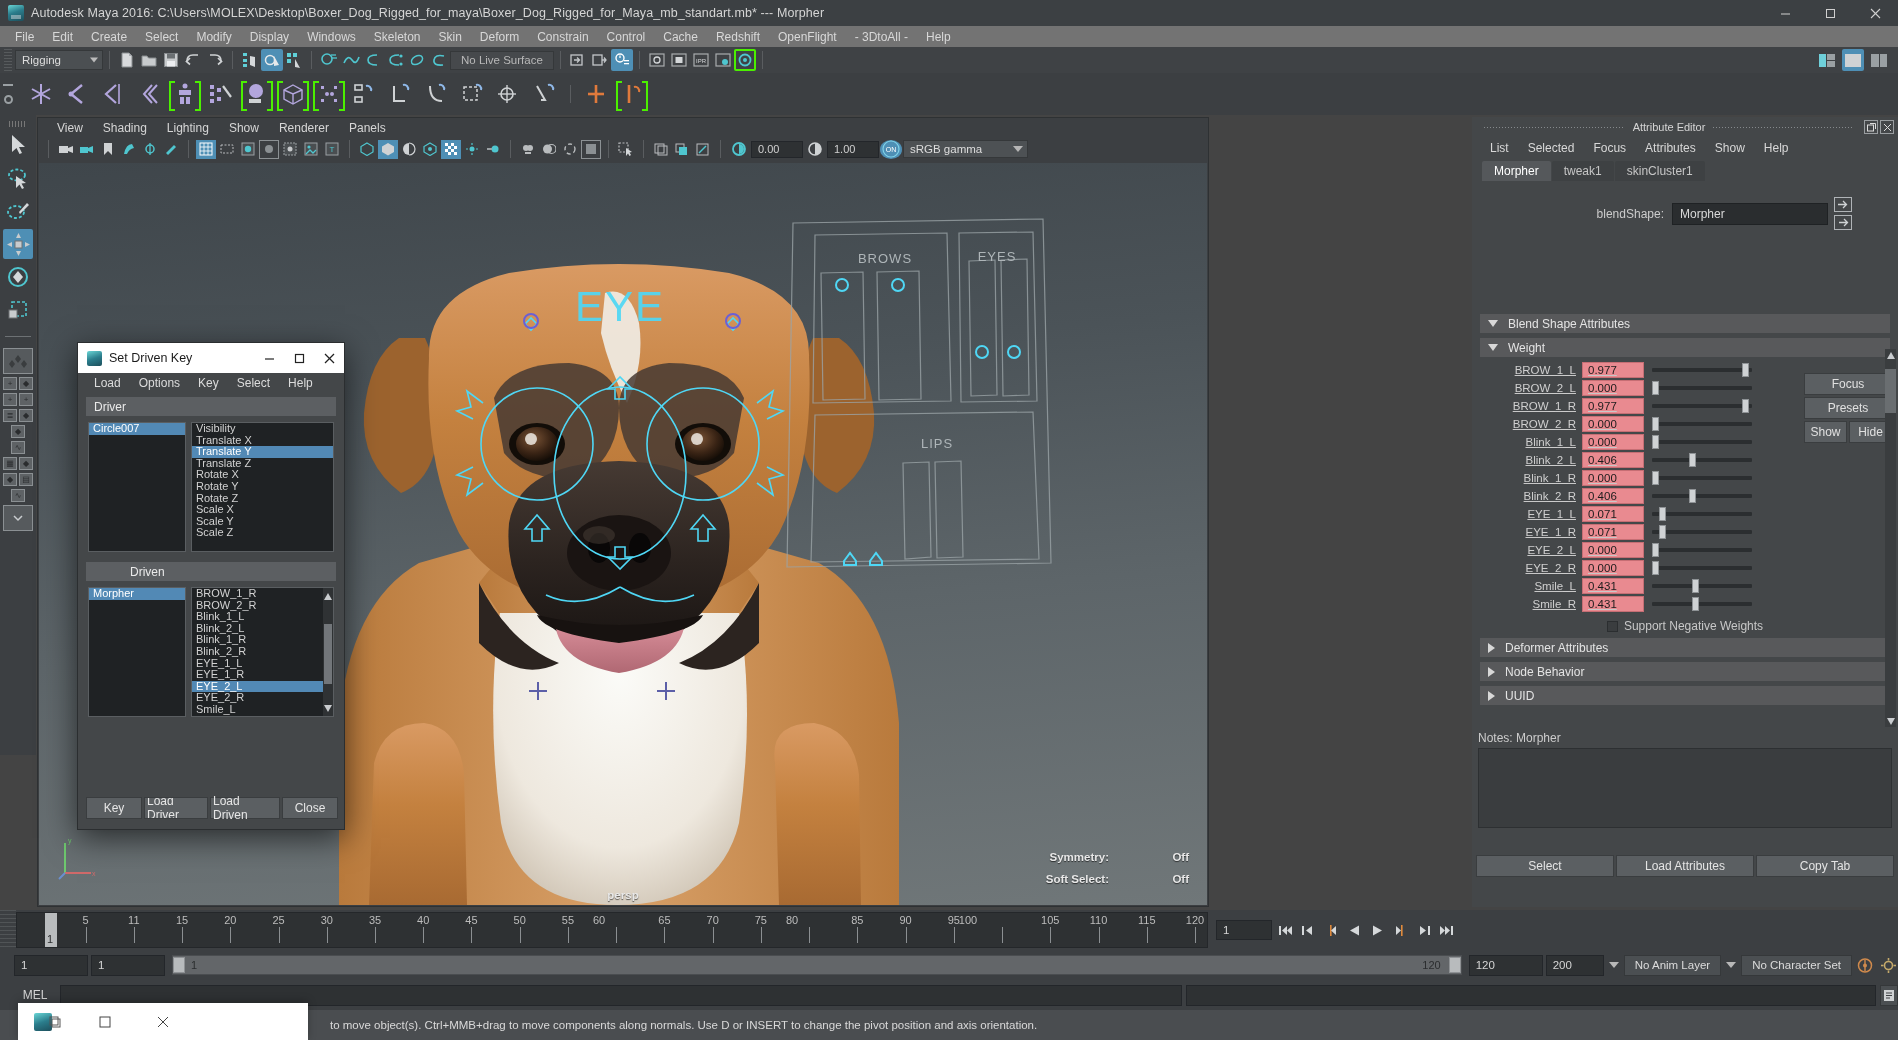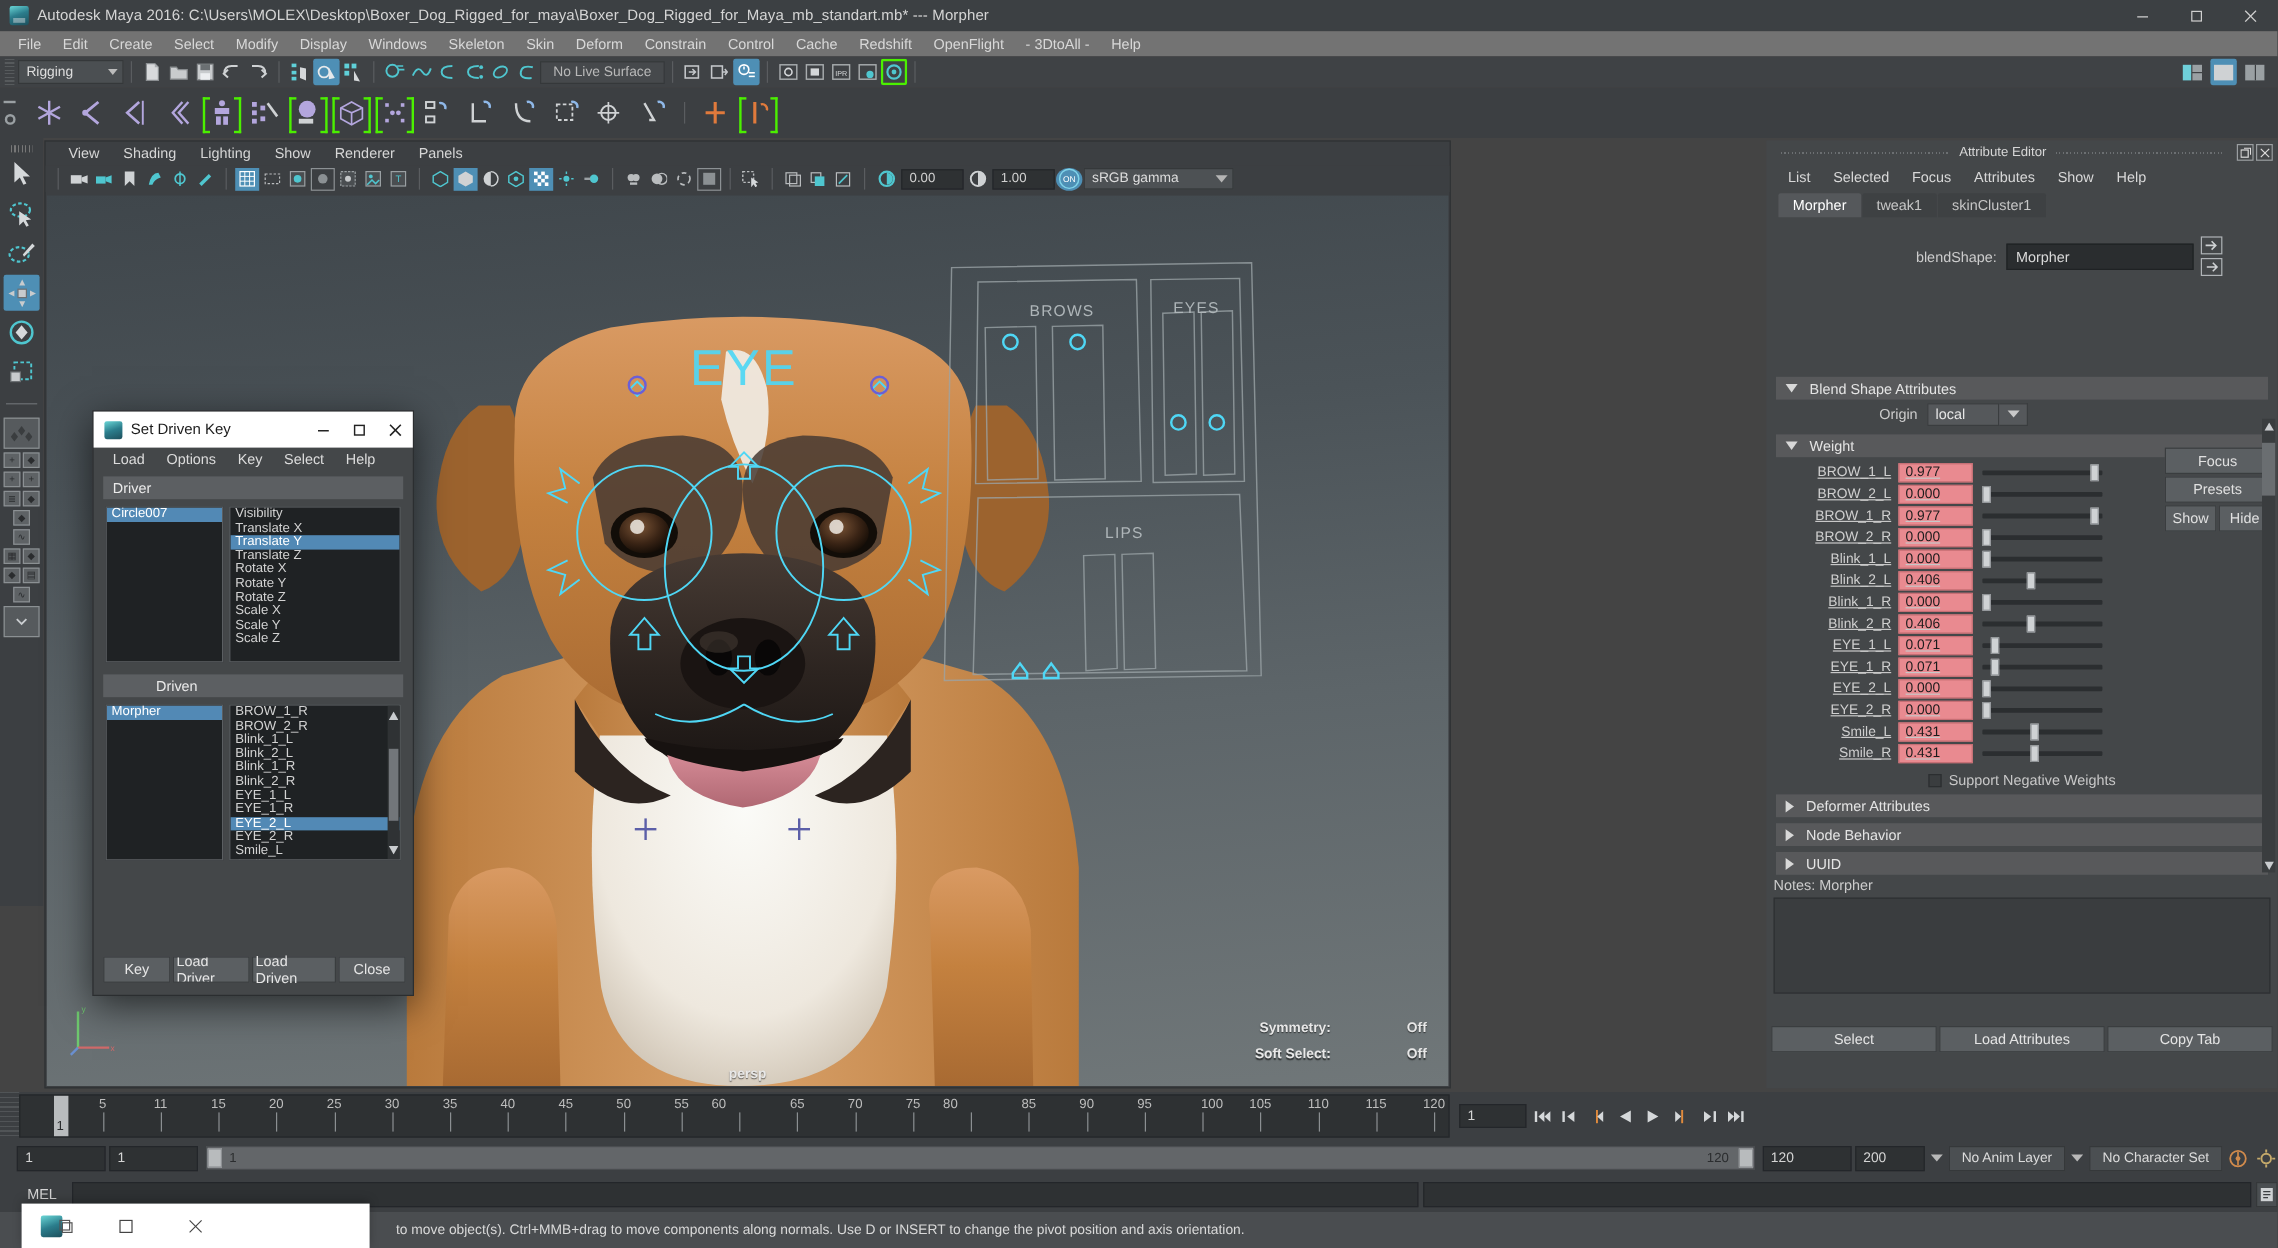--- a/index.html
+++ b/index.html
@@ -1100,27 +1100,20 @@
           <div class="abtn half">Hide</div>
         </div>
       </div>
     </div>
 
     <div class="section">
       <div class="sechdr">
         <span class="tri"></span>
         <span>Blend Shape Attributes</span>
       </div>
-      <div class="origin-row">
-        <div class="origin-lbl">Origin</div>
-        <div class="origin-sel">local</div>
-        <div class="origin-arw">
-            <i></i>
-          </div>
-      </div>
 
       <div class="sechdr">
         <span class="tri"></span>
         <span>Weight</span>
       </div>
       <div id="weightlist" style="padding-top:4px;">
           <div class="wrow">
             <div class="wname">BROW_1_L</div>
             <div class="wval">0.977</div>
             <div class="wslide">
@@ -1408,21 +1401,21 @@
         <div class="tlabel" style="left: 743.882px;">75</div>
         <div class="tick" style="left: 792.118px;"></div>
         <div class="tlabel" style="left: 775px;">80</div>
         <div class="tick" style="left: 840.353px;"></div>
         <div class="tlabel" style="left: 840.353px;">85</div>
         <div class="tick" style="left: 888.588px;"></div>
         <div class="tlabel" style="left: 888.588px;">90</div>
         <div class="tick" style="left: 936.824px;"></div>
         <div class="tlabel" style="left: 936.824px;">95</div>
         <div class="tick" style="left: 985.059px;"></div>
-        <div class="tlabel" style="left: 993px;">100</div>
+        <div class="tlabel" style="left: 951px;">100</div>
         <div class="tick" style="left: 1033.29px;"></div>
         <div class="tlabel" style="left: 1033.29px;">105</div>
         <div class="tick" style="left: 1081.53px;"></div>
         <div class="tlabel" style="left: 1081.53px;">110</div>
         <div class="tick" style="left: 1129.76px;"></div>
         <div class="tlabel" style="left: 1129.76px;">115</div>
         <div class="tick" style="left: 1178px;"></div>
         <div class="tlabel" style="left: 1178px;">120</div>
       </div>
     <div class="tlright">

